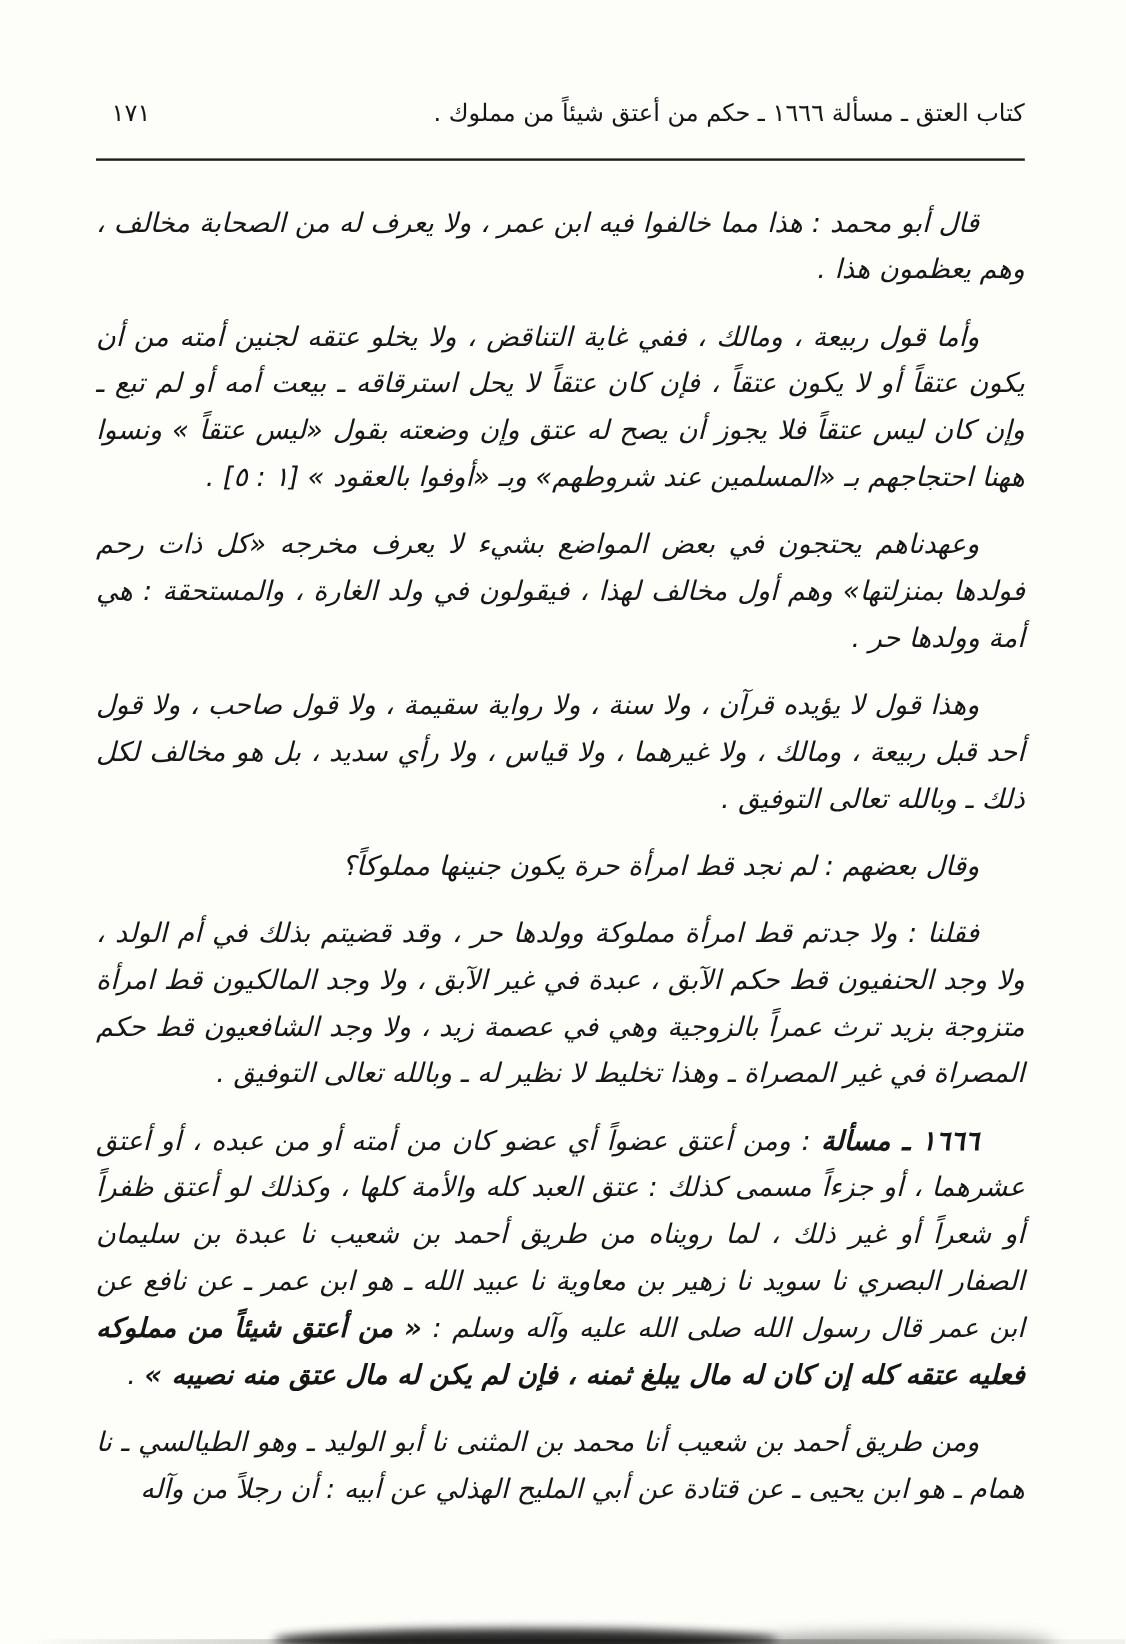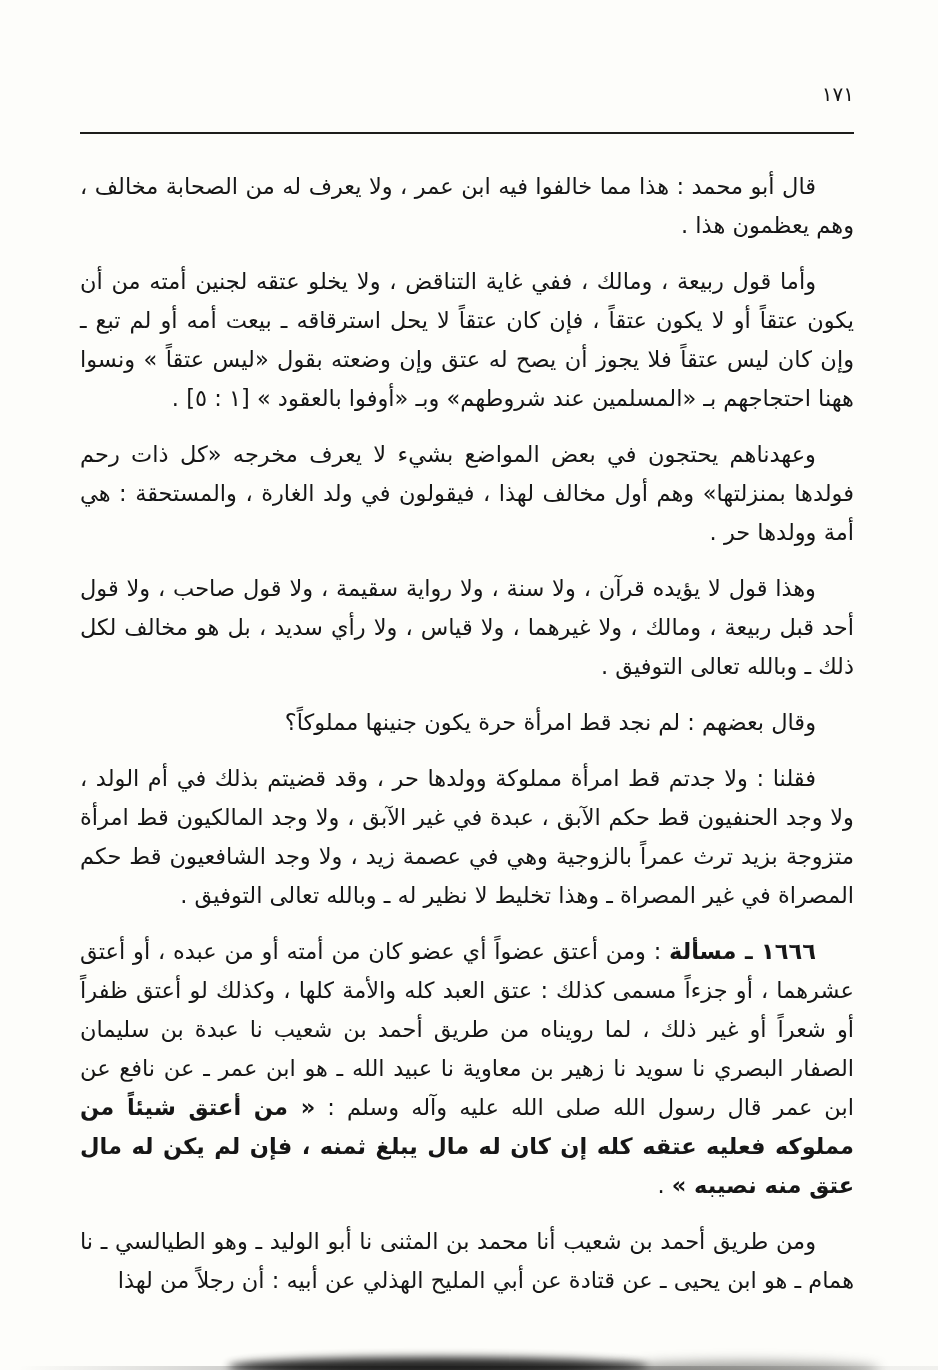--- a/index.html
+++ b/index.html
@@ -34,20 +34,21 @@
     background: #1d1d1b;
     margin-top: 26px;
   }
 
   .content {
     direction: rtl;
     text-align: justify;
     margin-top: 33px;
     font-size: 22.5px;
     line-height: 39px;
+    font-style: italic;
   }
   .para { margin: 0 0 17px 0; text-indent: 38px; }
   .para:last-child { margin-bottom: 0; }
   .para .bold { font-weight: bold; }
 
   
   .smudge-main {
     position: absolute; bottom: -7px; left: 228px;
     width: 420px; height: 20px;
     background: #0a0a0a; border-radius: 50%;
@@ -66,34 +67,35 @@
       rgba(0,0,0,0.22) 70%, rgba(0,0,0,0.05) 95%);
   }
 </style>
 </head>
 <body>
 
 <div class="page">
   <div class="inner">
 
     <div class="header">
+      <div class="header-title">كتاب العتق ـ مسألة ١٦٦٦ ـ حكم من أعتق شيئاً من مملوك .</div>
       <div class="page-number">١٧١</div>
     </div>
 
     <div class="rule"></div>
 
     <div class="content">
         <div class="para"><span>قال أبو محمد : هذا مما خالفوا فيه ابن عمر ، ولا يعرف له من الصحابة مخالف ، وهم يعظمون هذا .</span></div>
         <div class="para"><span>وأما قول ربيعة ، ومالك ، ففي غاية التناقض ، ولا يخلو عتقه لجنين أمته من أن يكون عتقاً أو لا يكون عتقاً ، فإن كان عتقاً لا يحل استرقاقه ـ بيعت أمه أو لم تبع ـ وإن كان ليس عتقاً فلا يجوز أن يصح له عتق وإن وضعته بقول «ليس عتقاً » ونسوا ههنا احتجاجهم بـ «المسلمين عند شروطهم» وبـ «أوفوا بالعقود » [١ : ٥] .</span></div>
         <div class="para"><span>وعهدناهم يحتجون في بعض المواضع بشيء لا يعرف مخرجه «كل ذات رحم فولدها بمنزلتها» وهم أول مخالف لهذا ، فيقولون في ولد الغارة ، والمستحقة : هي أمة وولدها حر .</span></div>
         <div class="para"><span>وهذا قول لا يؤيده قرآن ، ولا سنة ، ولا رواية سقيمة ، ولا قول صاحب ، ولا قول أحد قبل ربيعة ، ومالك ، ولا غيرهما ، ولا قياس ، ولا رأي سديد ، بل هو مخالف لكل ذلك ـ وبالله تعالى التوفيق .</span></div>
         <div class="para"><span>وقال بعضهم : لم نجد قط امرأة حرة يكون جنينها مملوكاً؟</span></div>
         <div class="para"><span>فقلنا : ولا جدتم قط امرأة مملوكة وولدها حر ، وقد قضيتم بذلك في أم الولد ، ولا وجد الحنفيون قط حكم الآبق ، عبدة في غير الآبق ، ولا وجد المالكيون قط امرأة متزوجة بزيد ترث عمراً بالزوجية وهي في عصمة زيد ، ولا وجد الشافعيون قط حكم المصراة في غير المصراة ـ وهذا تخليط لا نظير له ـ وبالله تعالى التوفيق .</span></div>
         <div class="para"><span class="bold">١٦٦٦ ـ مسألة</span><span> : ومن أعتق عضواً أي عضو كان من أمته أو من عبده ، أو أعتق عشرهما ، أو جزءاً مسمى كذلك : عتق العبد كله والأمة كلها ، وكذلك لو أعتق ظفراً أو شعراً أو غير ذلك ، لما رويناه من طريق أحمد بن شعيب نا عبدة بن سليمان الصفار البصري نا سويد نا زهير بن معاوية نا عبيد الله ـ هو ابن عمر ـ عن نافع عن ابن عمر قال رسول الله صلى الله عليه وآله وسلم : </span><span class="bold">« من أعتق شيئاً من مملوكه فعليه عتقه كله إن كان له مال يبلغ ثمنه ، فإن لم يكن له مال عتق منه نصيبه »</span><span> .</span></div>
-        <div class="para"><span>ومن طريق أحمد بن شعيب أنا محمد بن المثنى نا أبو الوليد ـ وهو الطيالسي ـ نا همام ـ هو ابن يحيى ـ عن قتادة عن أبي المليح الهذلي عن أبيه : أن رجلاً من لهذا</span></div>
+        <div class="para"><span>ومن طريق أحمد بن شعيب أنا محمد بن المثنى نا أبو الوليد ـ وهو الطيالسي ـ نا همام ـ هو ابن يحيى ـ عن قتادة عن أبي المليح الهذلي عن أبيه : أن رجلاً من وآله</span></div>
       </div>
 
   </div>
 
   <div class="smudge-main"></div>
   <div class="smudge-side"></div>
   <div class="bottom-edge-shadow"></div>
 </div>
 
 </body></html>

